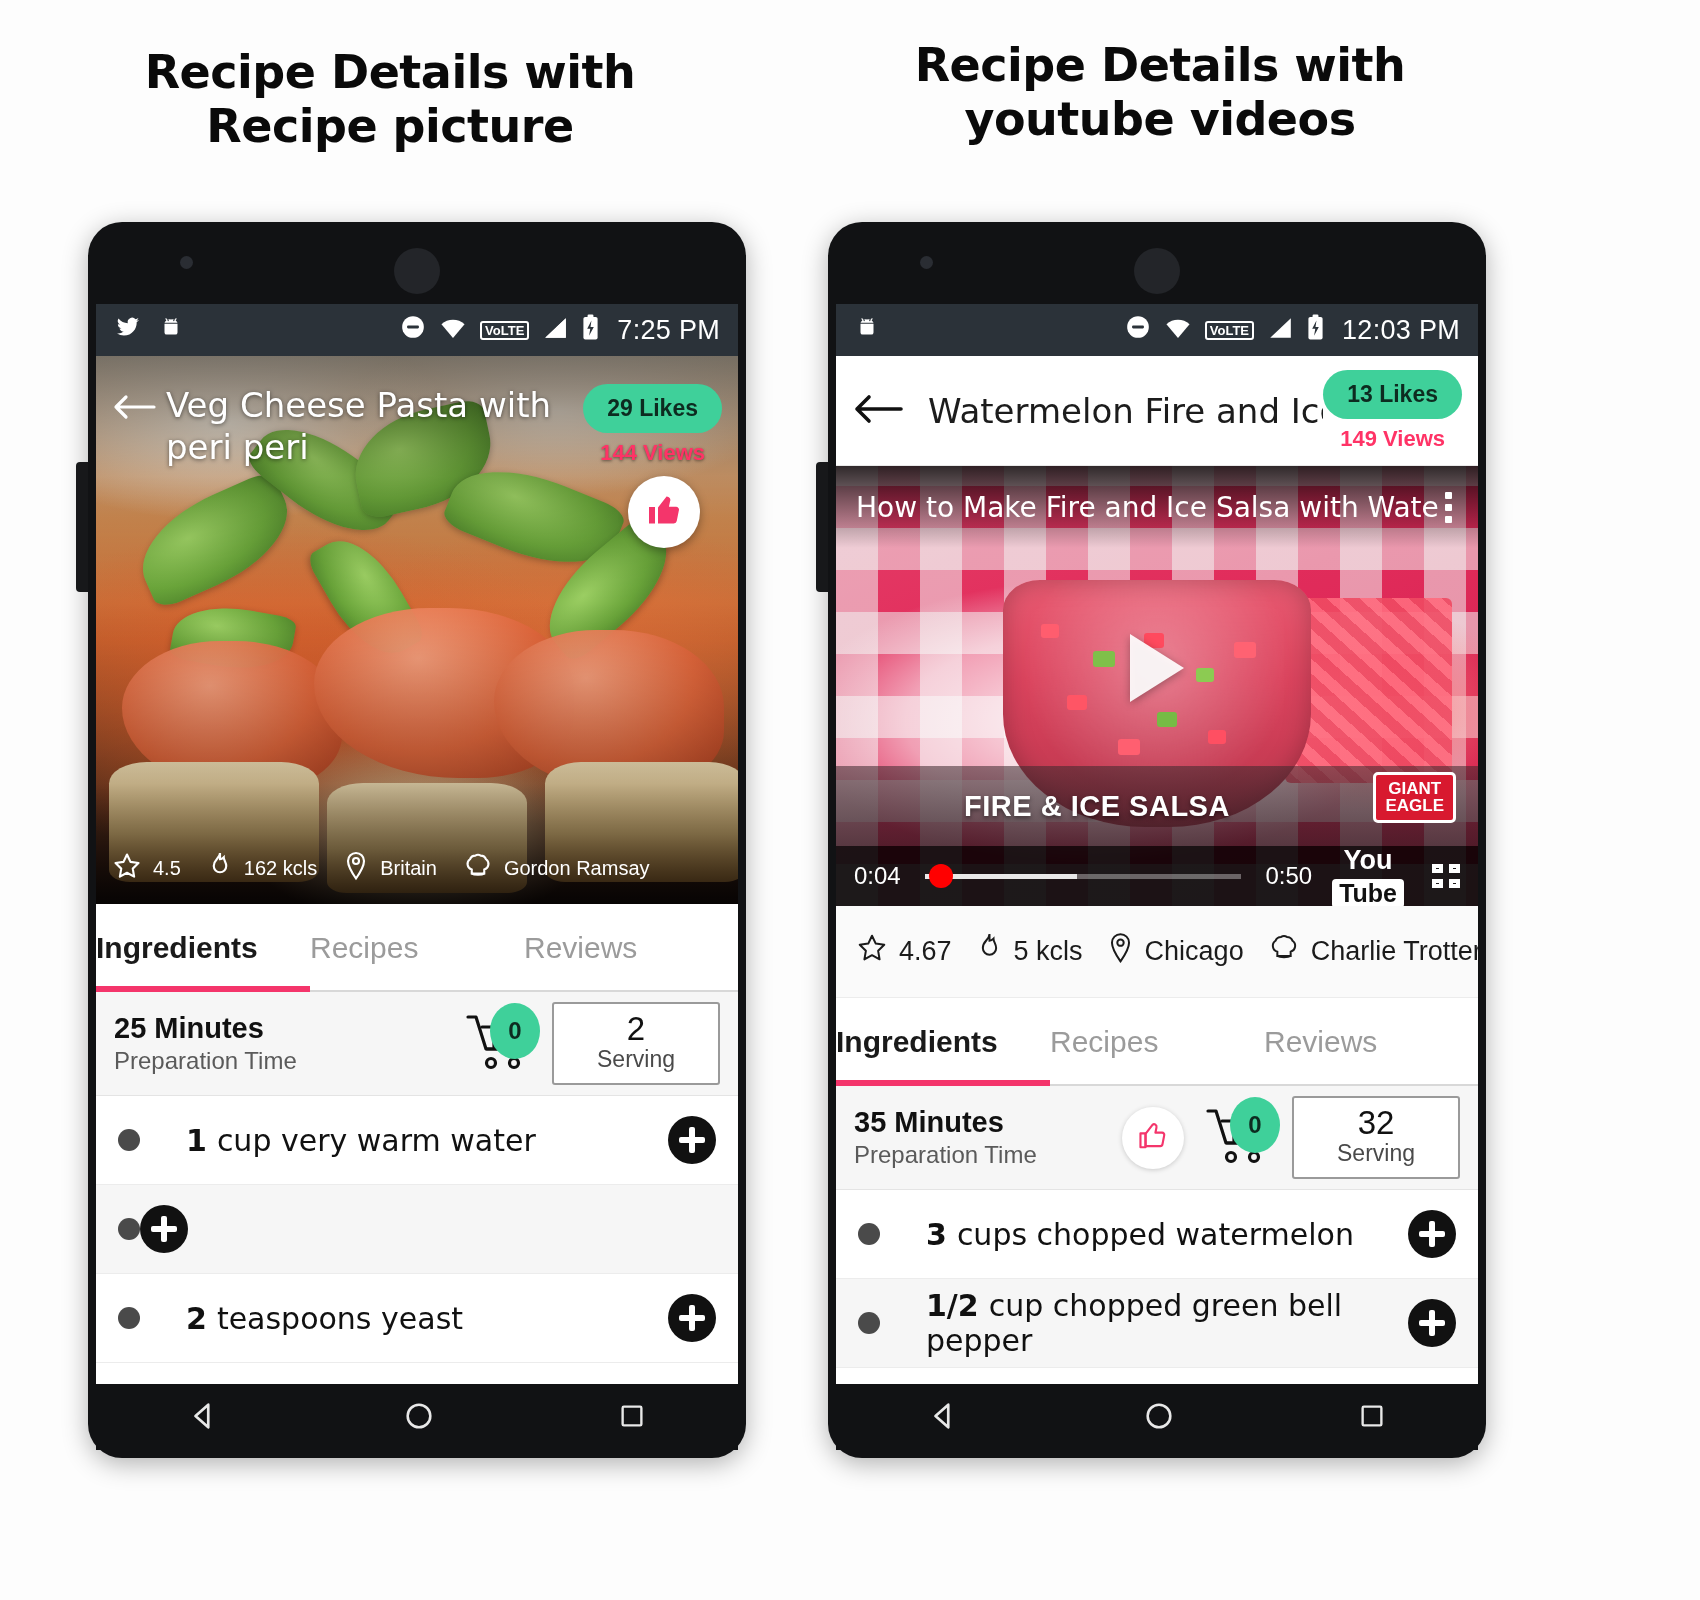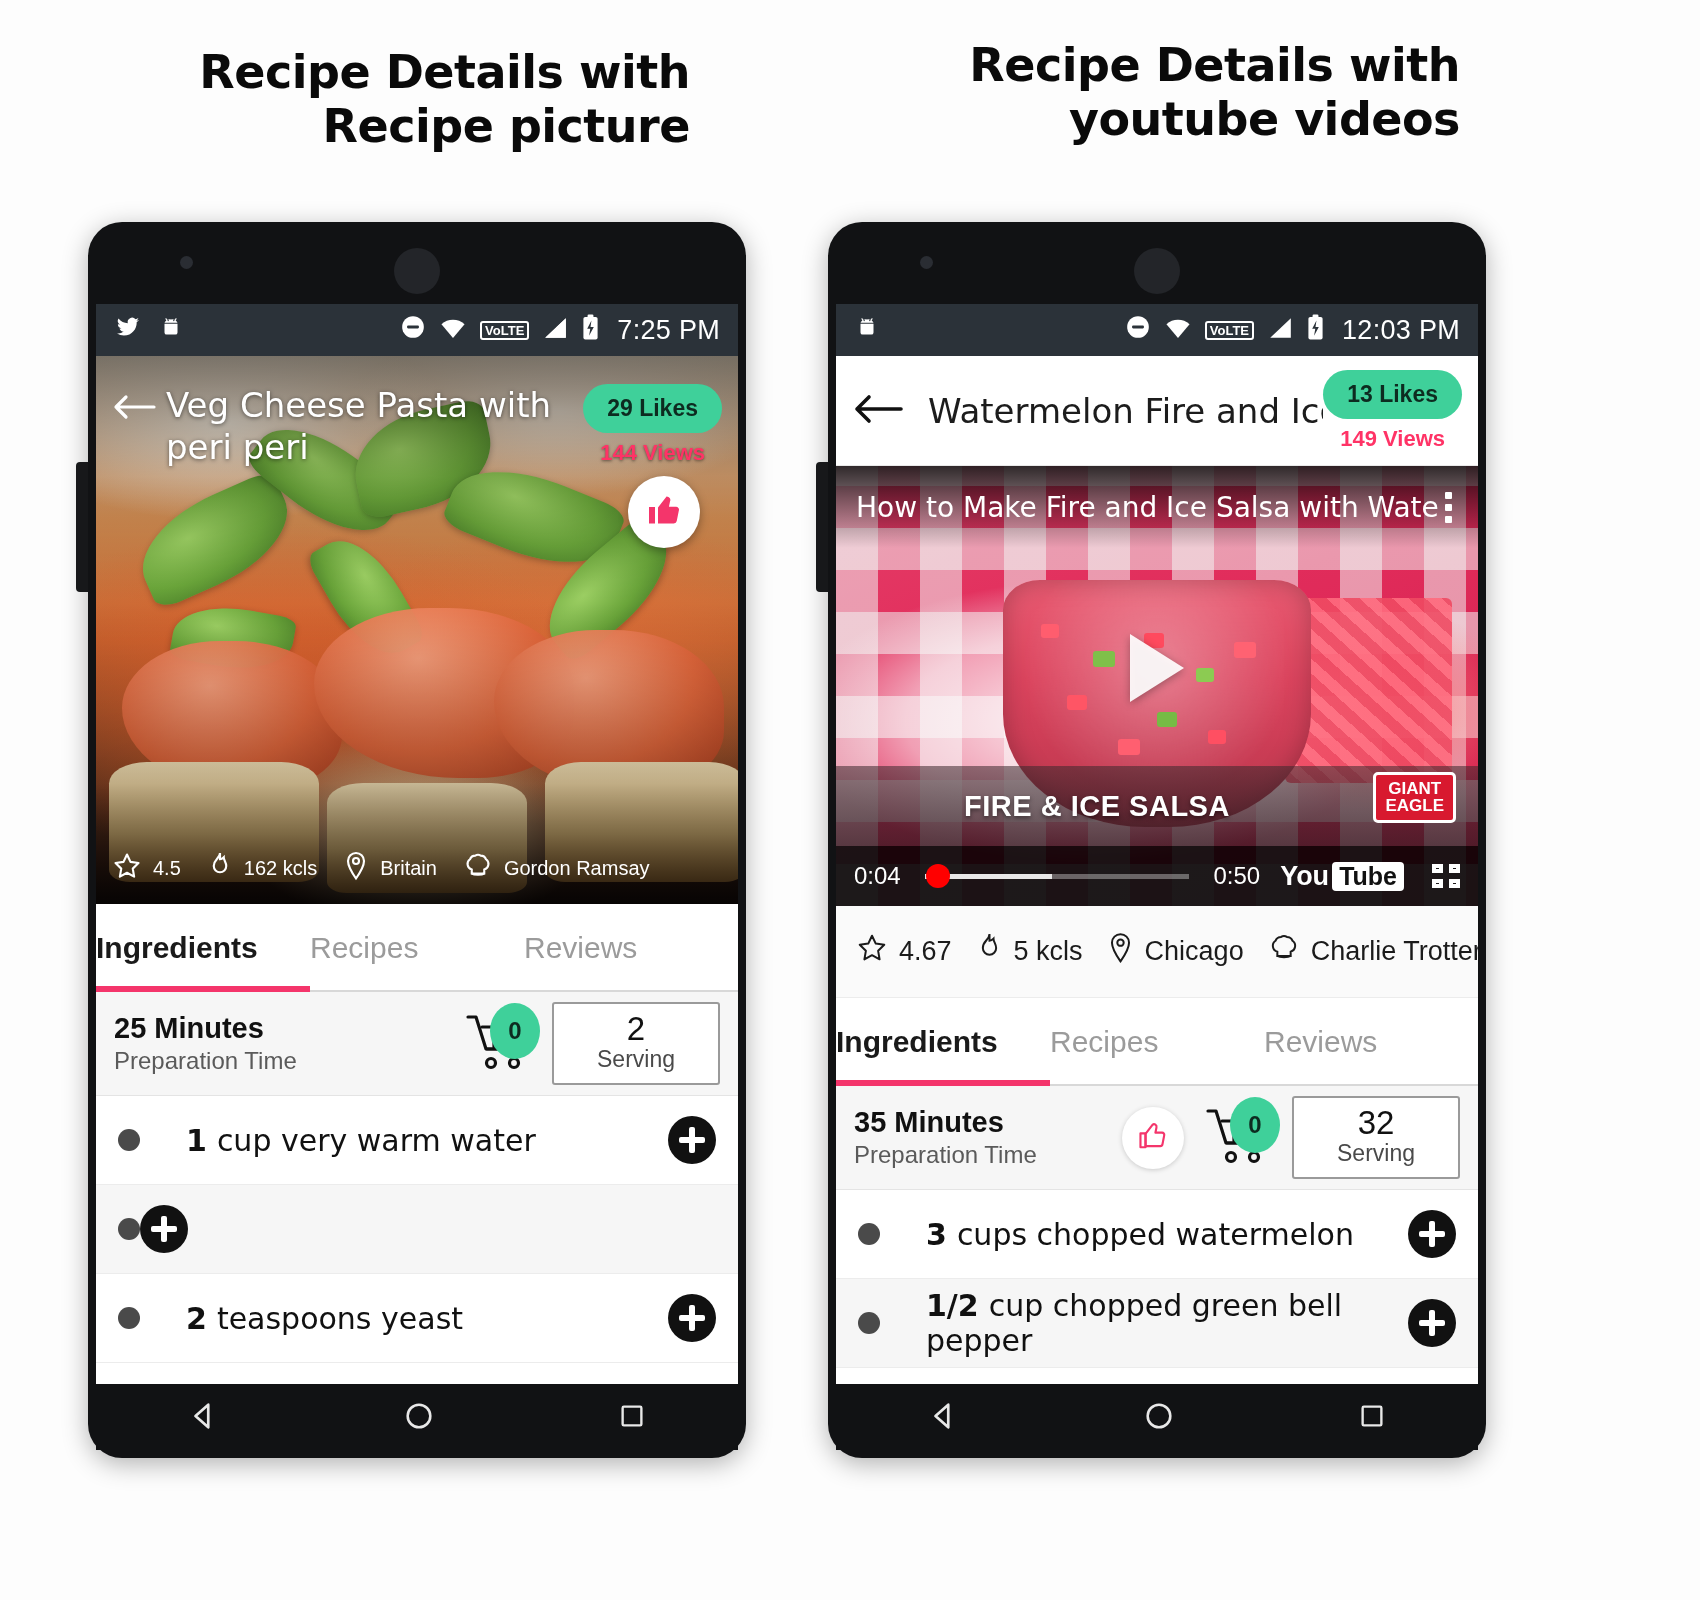--- a/index.html
+++ b/index.html
@@ -9,21 +9,21 @@
     font-family: "Liberation Sans", sans-serif;
     overflow: hidden;
     position: relative;
   }
 
   .stage { position: absolute; inset: 0; }
 
   
   .caption {
     position: absolute;
-    text-align: right;
+    text-align: center;
     font-family: "DejaVu Sans", sans-serif;
     font-weight: 700;
     color: #0a0a0a;
     line-height: 1.18;
     letter-spacing: -0.5px;
   }
   .caption-left  { left: 90px;  top: 45px; width: 600px; font-size: 46px; }
   .caption-right { left: 860px; top: 38px; width: 600px; font-size: 46px; }
 
   
@@ -311,21 +311,21 @@
   .vc-track {
     flex: 1; height: 5px; background: rgba(255,255,255,0.35);
     position: relative; margin: 0 10px;
   }
   .vc-buffer { position: absolute; left: 0; top: 0; bottom: 0; width: 48%; background: rgba(255,255,255,0.85); }
   .vc-knob {
     position: absolute; left: 5%; top: 50%; transform: translate(-50%,-50%);
     width: 24px; height: 24px; border-radius: 50%; background: #ff0000;
   }
   .yt-logo {
-    display: flex; align-items: center; gap: 3px; margin-left: 6px;
+    display: flex; align-items: center; gap: 3px; margin-left: 6px; flex-direction: column;
   }
   .yt-you { color: #fff; font-size: 27px; font-weight: 800; font-family: "Liberation Sans", sans-serif; }
   .yt-tube {
     background: #fff; color: #111; font-size: 25px; font-weight: 800;
     padding: 0 7px; border-radius: 4px; font-family: "Liberation Sans", sans-serif;
   }
   .fullscreen {
     width: 28px; height: 24px; margin-left: 14px; position: relative; flex: 0 0 28px;
   }
   .fullscreen i {

